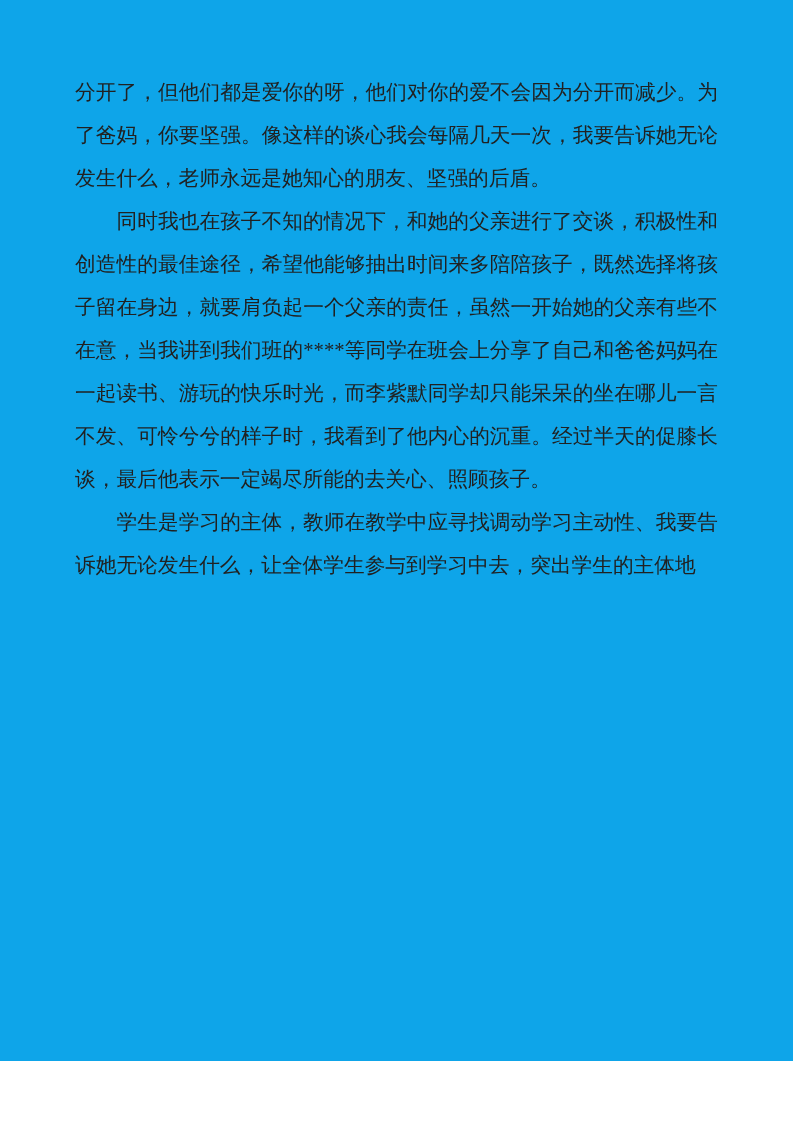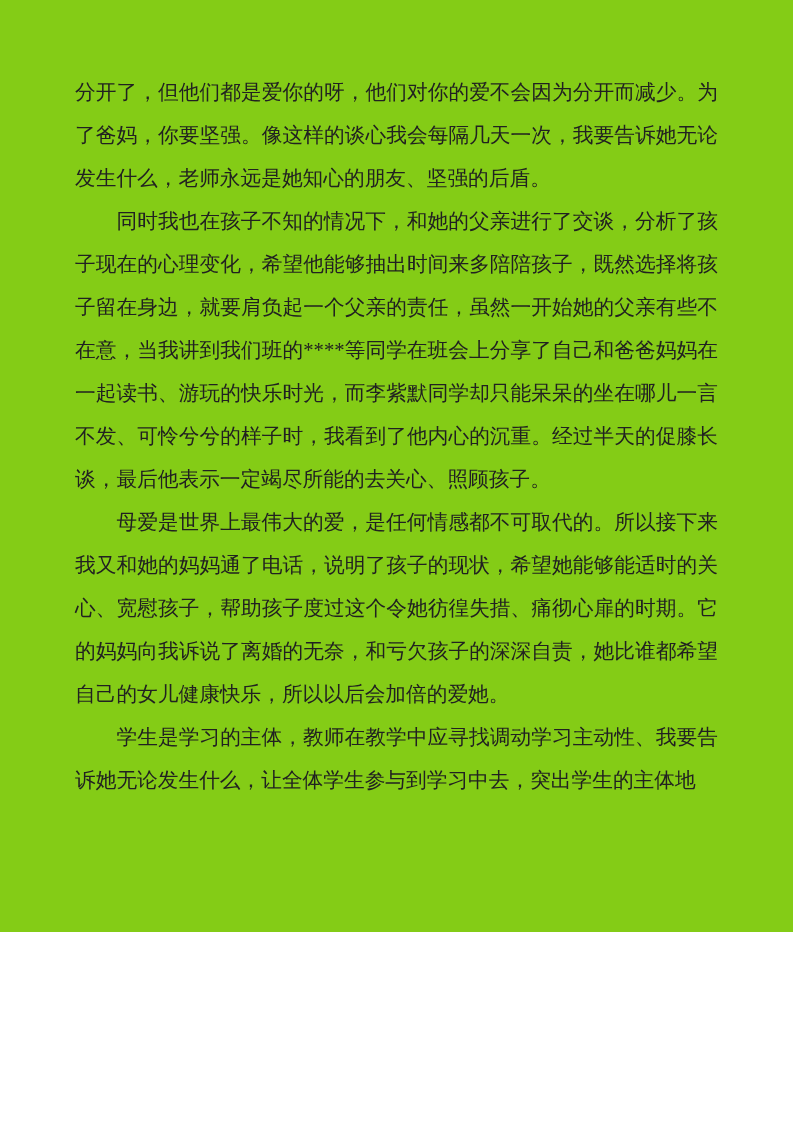--- a/index.html
+++ b/index.html
@@ -9,22 +9,22 @@
   }
   body {
     width: 793px;
     height: 1122px;
     overflow: hidden;
     font-family: "Liberation Serif", "DejaVu Serif", serif;
   }
   .page {
     box-sizing: border-box;
     width: 793px;
-    height: 932px;
-    background: #84cc16;
+    height: 1061px;
+    background: #0ea5e9;
     padding: 71px 75px 0 75px;
   }
   .para {
     margin: 0;
     font-size: 20.7px;
     line-height: 43px;
     color: #212121;
     text-align: justify;
     text-justify: inter-character;
     letter-spacing: 0;
@@ -35,16 +35,15 @@
   }
   .para.heading {
     font-weight: normal;
   }
 </style>
 </head>
 <body>
 
 <div class="page">
   <p class="para">分开了，但他们都是爱你的呀，他们对你的爱不会因为分开而减少。为了爸妈，你要坚强。像这样的谈心我会每隔几天一次，我要告诉她无论发生什么，老师永远是她知心的朋友、坚强的后盾。</p>
-  <p class="para indent">同时我也在孩子不知的情况下，和她的父亲进行了交谈，分析了孩子现在的心理变化，希望他能够抽出时间来多陪陪孩子，既然选择将孩子留在身边，就要肩负起一个父亲的责任，虽然一开始她的父亲有些不在意，当我讲到我们班的****等同学在班会上分享了自己和爸爸妈妈在一起读书、游玩的快乐时光，而李紫默同学却只能呆呆的坐在哪儿一言不发、可怜兮兮的样子时，我看到了他内心的沉重。经过半天的促膝长谈，最后他表示一定竭尽所能的去关心、照顾孩子。</p>
-  <p class="para indent">母爱是世界上最伟大的爱，是任何情感都不可取代的。所以接下来我又和她的妈妈通了电话，说明了孩子的现状，希望她能够能适时的关心、宽慰孩子，帮助孩子度过这个令她彷徨失措、痛彻心扉的时期。它的妈妈向我诉说了离婚的无奈，和亏欠孩子的深深自责，她比谁都希望自己的女儿健康快乐，所以以后会加倍的爱她。</p>
+  <p class="para indent">同时我也在孩子不知的情况下，和她的父亲进行了交谈，积极性和创造性的最佳途径，希望他能够抽出时间来多陪陪孩子，既然选择将孩子留在身边，就要肩负起一个父亲的责任，虽然一开始她的父亲有些不在意，当我讲到我们班的****等同学在班会上分享了自己和爸爸妈妈在一起读书、游玩的快乐时光，而李紫默同学却只能呆呆的坐在哪儿一言不发、可怜兮兮的样子时，我看到了他内心的沉重。经过半天的促膝长谈，最后他表示一定竭尽所能的去关心、照顾孩子。</p>
   <p class="para indent">学生是学习的主体，教师在教学中应寻找调动学习主动性、我要告诉她无论发生什么，让全体学生参与到学习中去，突出学生的主体地</p>
 </div>
 
 </body></html>

